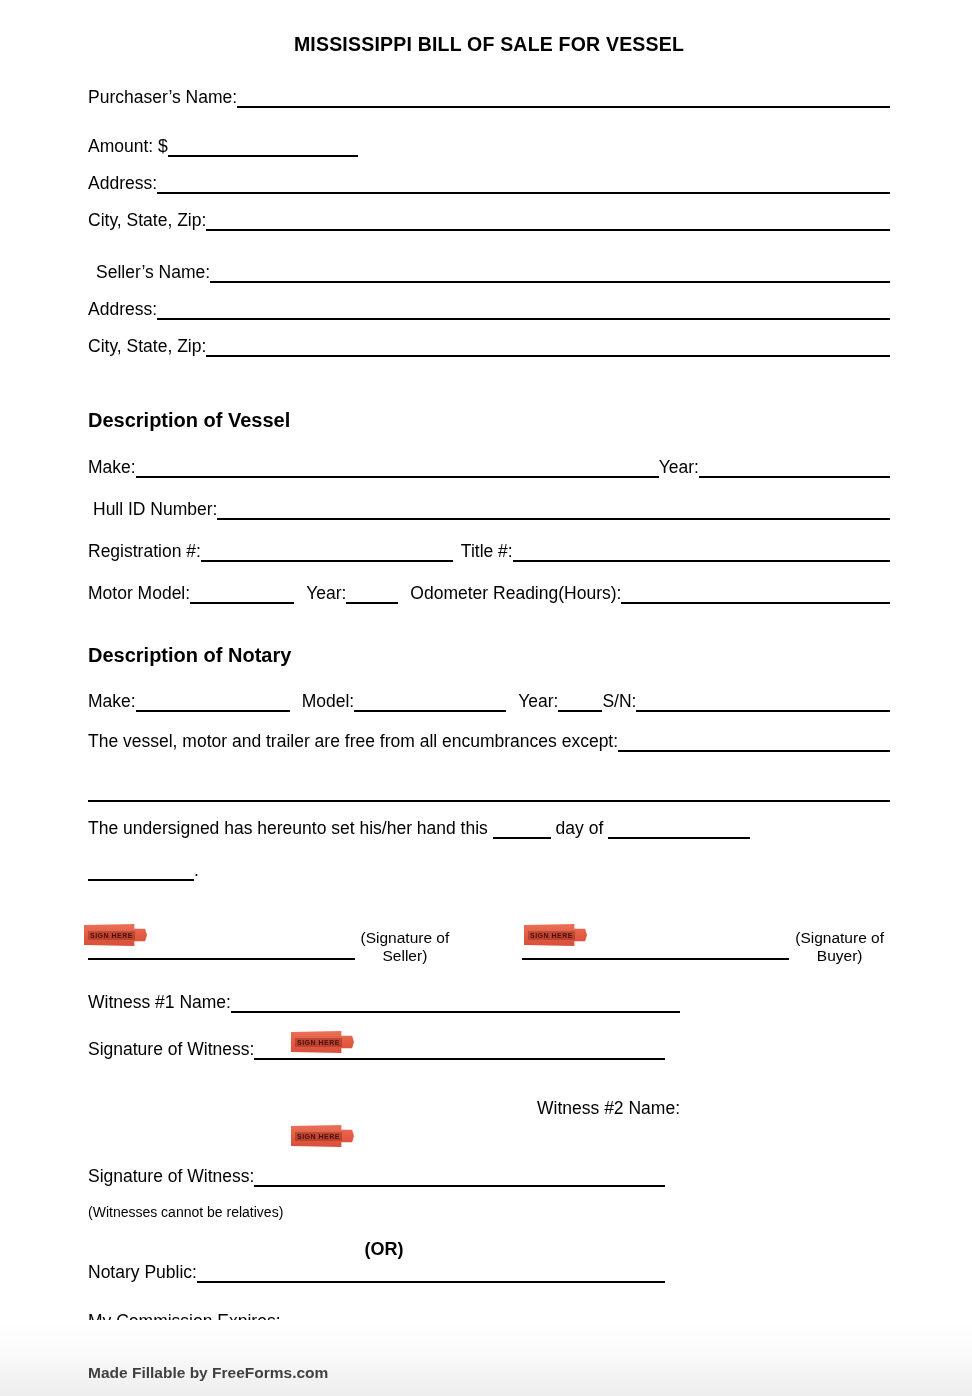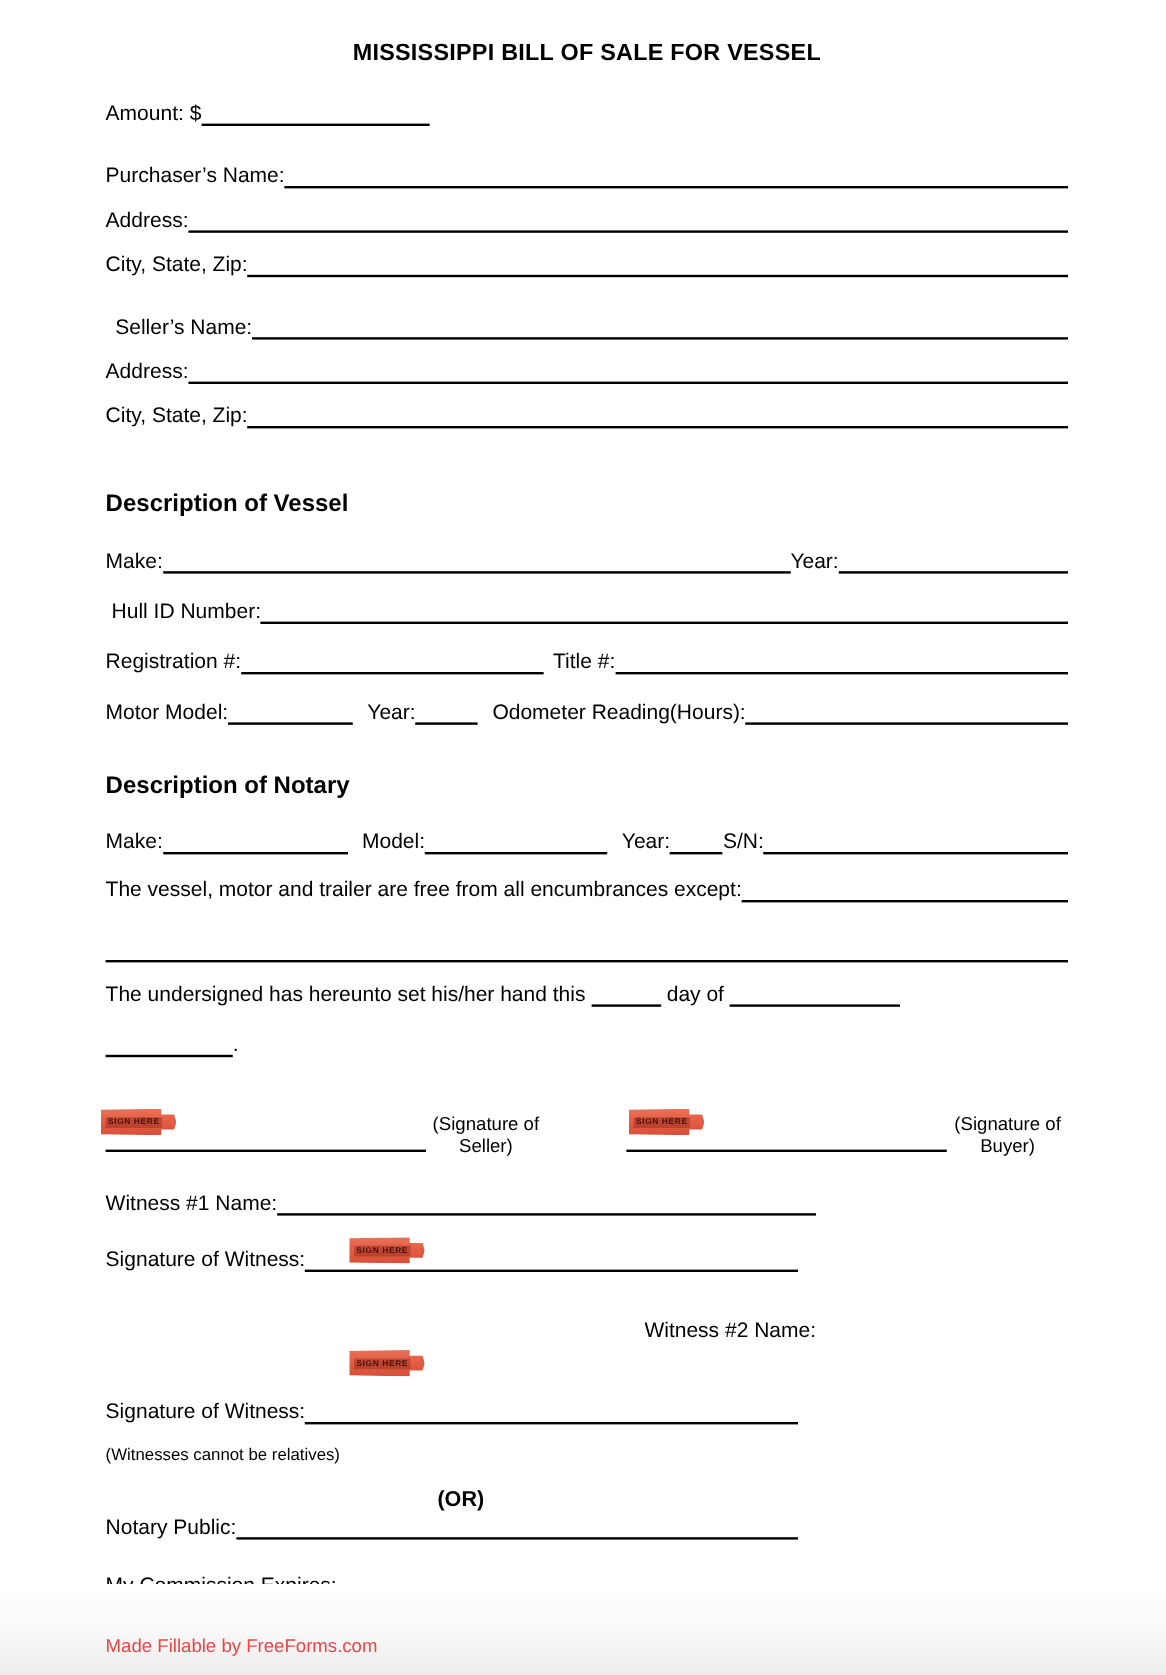--- a/index.html
+++ b/index.html
@@ -83,21 +83,22 @@
   .footer-strip {
     position: absolute;
     left: 0; right: 0; bottom: 0;
     height: 76px;
     background: linear-gradient(180deg, #ffffff 0%, #fafafa 45%, #ededed 100%);
   }
   .footer-text {
     position: absolute;
     left: 88px; bottom: 14px;
     font-size: 15.5px;
-    color: #ef4444;
+    color: #404040;
+    font-weight: bold;
   }
 
   
   .mt-amount   { margin-top: 28px; }
   .mt-group    { margin-top: 31px; }
   .mt-line     { margin-top: 16px; }
   .mt-seller   { margin-top: 31px; }
   .mt-vheading { margin-top: 52px; }
   .mt-vrow1    { margin-top: 25px; }
   .mt-vrow     { margin-top: 21px; }
@@ -122,26 +123,26 @@
   .indent-8 { padding-left: 8px; }
 </style>
 </head>
 <body>
 
 <div class="page">
   <div class="content">
 
     <div class="title">MISSISSIPPI BILL OF SALE FOR VESSEL</div>
 
+    <div class="row mt-group">
+      <span class="lbl">Purchaser’s Name:</span><span class="blank grow"></span>
+    </div>
+
     <div class="row mt-amount">
       <span class="lbl">Amount: $</span><span class="blank" style="width:190px"></span>
-    </div>
-
-    <div class="row mt-group">
-      <span class="lbl">Purchaser’s Name:</span><span class="blank grow"></span>
     </div>
     <div class="row mt-line">
       <span class="lbl">Address:</span><span class="blank grow"></span>
     </div>
     <div class="row mt-line">
       <span class="lbl">City, State, Zip:</span><span class="blank grow"></span>
     </div>
 
     <div class="row mt-seller indent-8">
       <span class="lbl">Seller’s Name:</span><span class="blank grow"></span>

